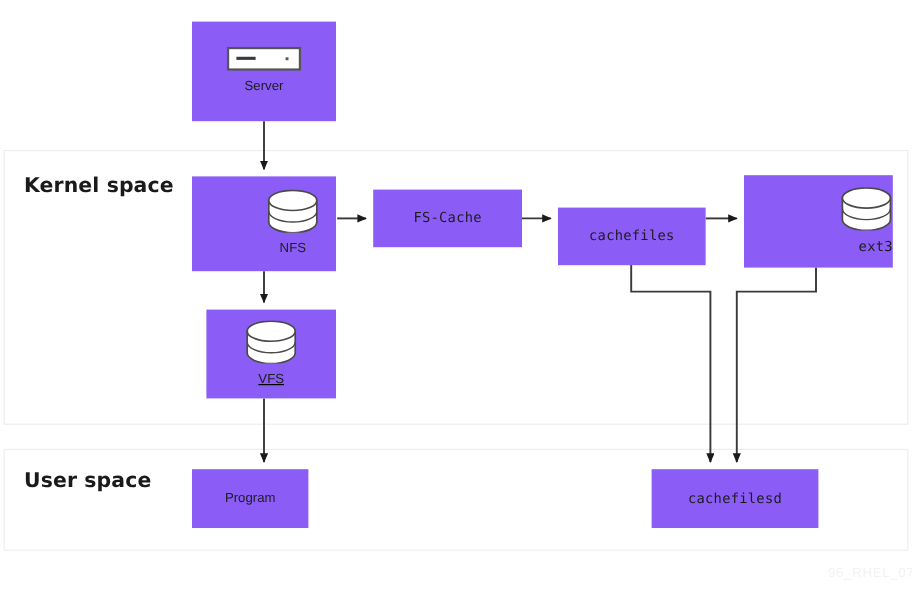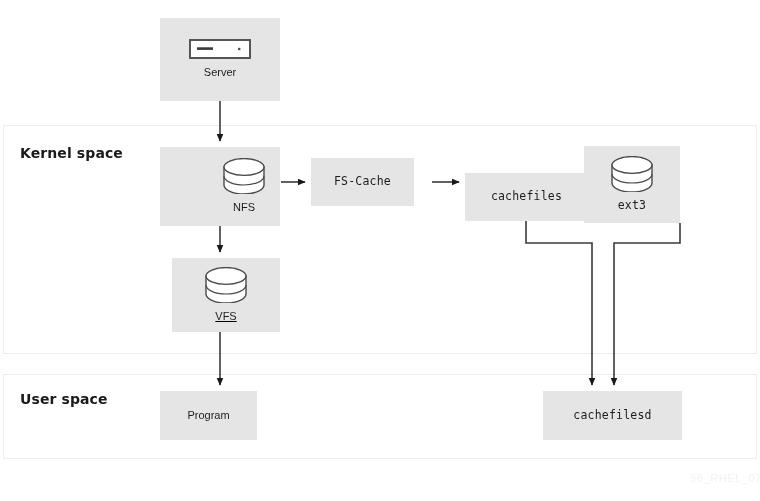--- a/index.html
+++ b/index.html
@@ -22,31 +22,31 @@
   
   .zone {
     position: absolute;
     border: 1px solid #eeeeee;
     background: transparent;
     box-sizing: border-box;
   }
   .zone-label {
     position: absolute;
     font-family: "DejaVu Sans", sans-serif;
-    font-size: 14px;
+    font-size: 17px;
     font-weight: bold;
     color: #1a1a1a;
     letter-spacing: 0.1px;
     white-space: nowrap;
   }
 
   
   .node {
     position: absolute;
-    background: #e5e5e5;
+    background: #8b5cf6;
     box-sizing: border-box;
     display: flex;
     flex-direction: column;
     align-items: center;
     justify-content: center;
   }
   .node-label {
     font-family: "Liberation Sans", sans-serif;
     font-size: 11px;
     color: #1d1d1d;
@@ -141,29 +141,29 @@
     <span class="icon-wrap">
       <svg width="44" height="36" viewBox="0 0 44 36" xmlns="http://www.w3.org/2000/svg">
         <path d="M2,9 L2,27 A20,9 0 0,0 42,27 L42,9 Z" fill="#ffffff" stroke="#4a4a4a" stroke-width="1.4"></path>
         <ellipse cx="22" cy="9" rx="20" ry="8.4" fill="#ffffff" stroke="#4a4a4a" stroke-width="1.4"></ellipse>
         <path d="M2,18 A20,9 0 0,0 42,18" fill="none" stroke="#4a4a4a" stroke-width="1.2"></path>
       </svg>
     </span>
     <span class="node-label under-icon">NFS</span>
   </div>
 
-  <div class="node" style="left:311px; top:158px; width:103px; height:48px;">
+  <div class="node" style="left:311px; top:158px; width:124px; height:48px;">
     <span class="node-label mono">FS-Cache</span>
   </div>
 
   <div class="node" style="left:465px; top:158px; width:123px; height:48px;margin-top:15px;">
     <span class="node-label mono">cachefiles</span>
   </div>
 
-  <div class="node" style="left:584px; top:146px; width:96px; height:77px;">
+  <div class="node" style="left:620px; top:146px; width:124px; height:77px;align-items:flex-end;">
     <span class="icon-wrap">
       <svg width="44" height="36" viewBox="0 0 44 36" xmlns="http://www.w3.org/2000/svg">
         <path d="M2,9 L2,27 A20,9 0 0,0 42,27 L42,9 Z" fill="#ffffff" stroke="#4a4a4a" stroke-width="1.4"></path>
         <ellipse cx="22" cy="9" rx="20" ry="8.4" fill="#ffffff" stroke="#4a4a4a" stroke-width="1.4"></ellipse>
         <path d="M2,18 A20,9 0 0,0 42,18" fill="none" stroke="#4a4a4a" stroke-width="1.2"></path>
       </svg>
     </span>
     <span class="node-label mono under-icon">ext3</span>
   </div>
 

